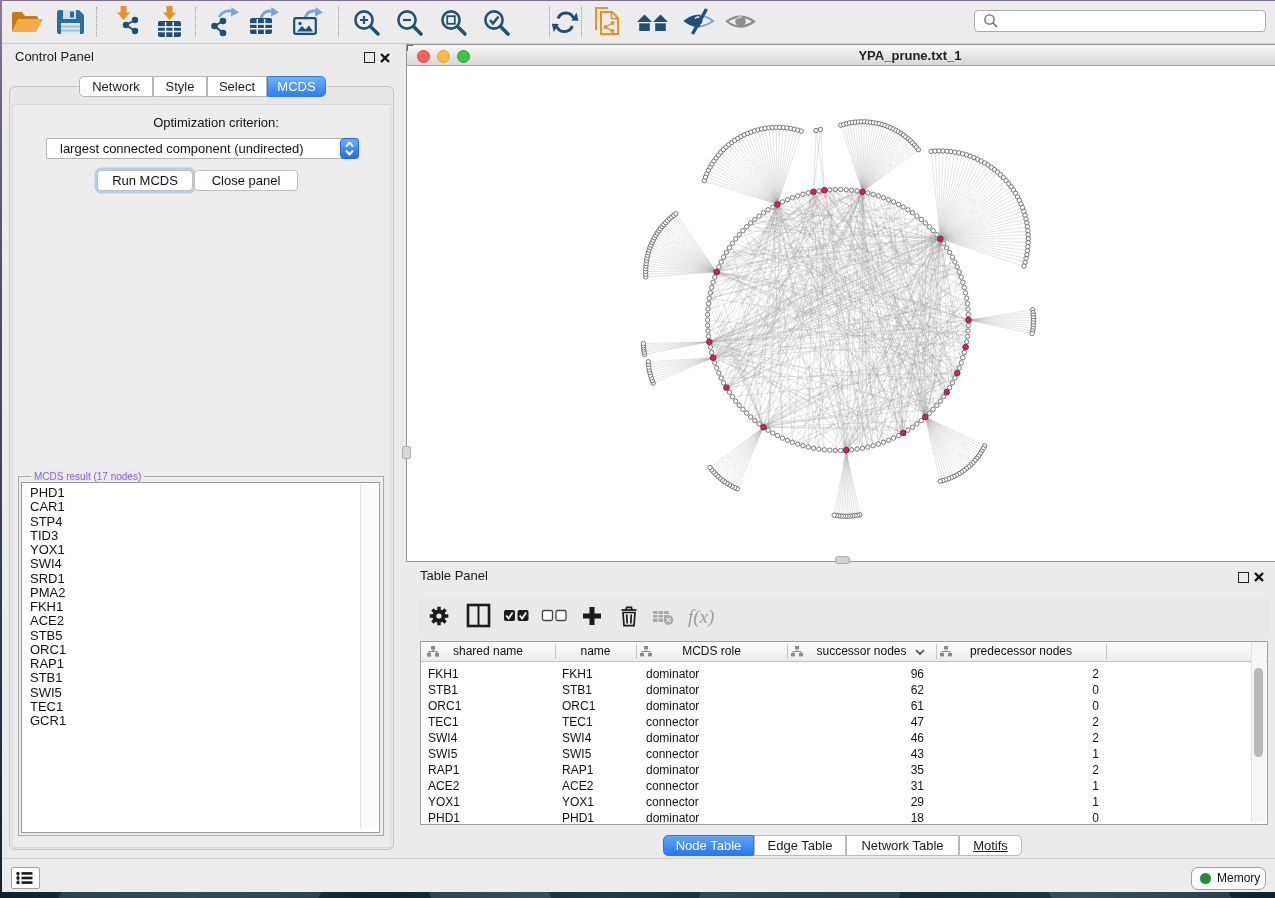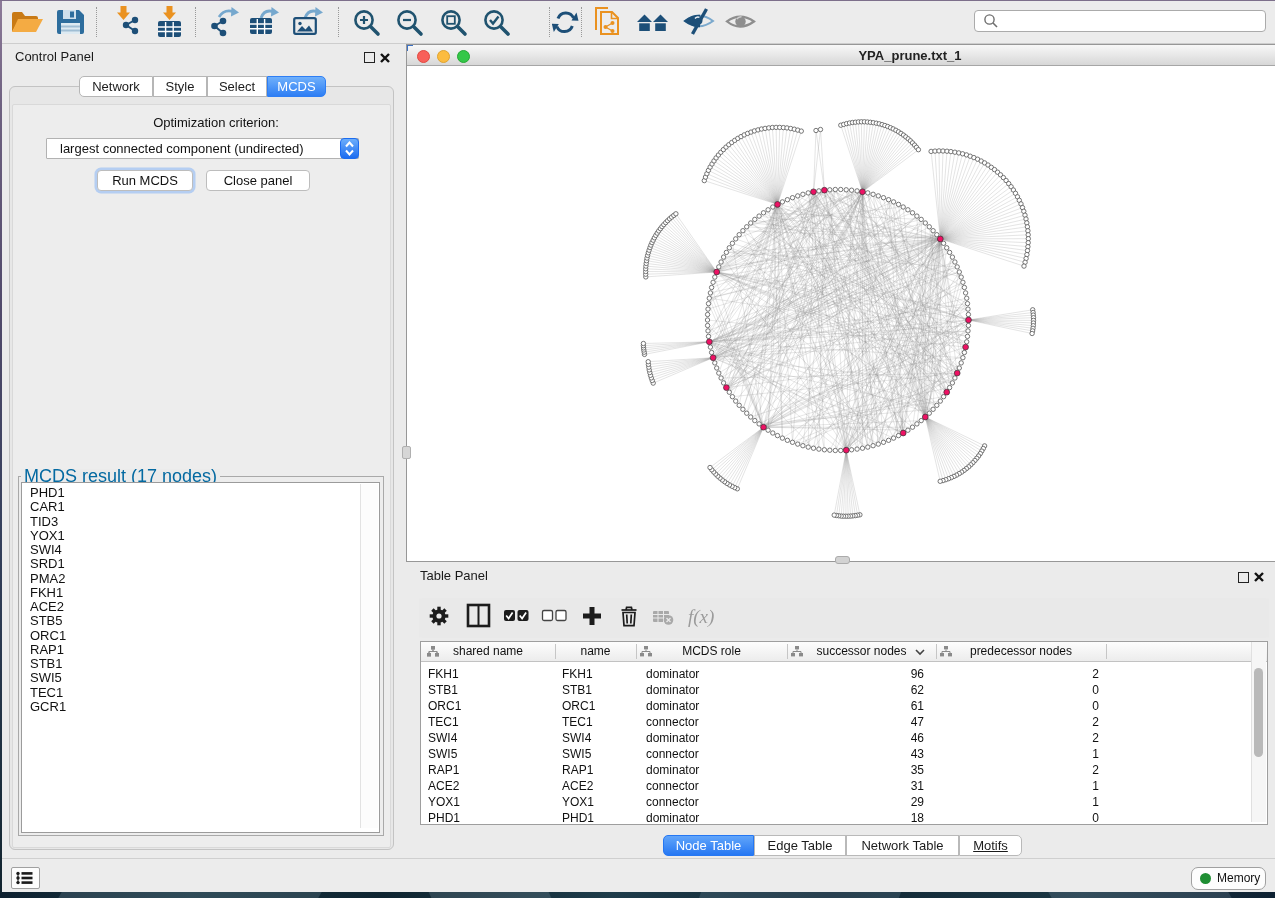--- a/index.html
+++ b/index.html
@@ -25,22 +25,22 @@
 .tabsel{background:linear-gradient(#6fb0fb,#2e7ef4);color:#fff;border-color:#2e7ef4}
 .optlbl{position:absolute;left:14px;top:114px;width:400px;text-align:center;font-size:13px;color:#111}
 .combo{position:absolute;left:44px;top:137px;width:311px;height:19px;background:#fff;
   border:1px solid #b2b2b2;border-radius:1px;font-size:13px;color:#111}
 .combo-cap{position:absolute;right:-1px;top:-1px;width:17px;height:19px;border-radius:4px;
   background:linear-gradient(#6caefb,#1c6cf0);border:1px solid #1c6cf0}
 .btn{position:absolute;top:169px;height:19px;background:#fff;border:1px solid #bdbdbd;
   border-radius:4px;font-size:13px;color:#111;text-align:center;line-height:19px}
 .fieldset{position:absolute;left:16px;top:475px;width:364px;height:358px;
   border:1px solid #a9a9a9}
-.legend{position:absolute;left:2px;top:-8px;background:#ebebeb;padding:0 3px;
-  font-size:18px;color:#0369a1;line-height:15px}
+.legend{position:absolute;left:12px;top:-8px;background:#ebebeb;padding:0 3px;
+  font-size:10px;color:#8b5cf6;line-height:15px}
 .mlist{position:absolute;left:2px;top:5px;width:357px;height:346px;background:#fff;
   border:1px solid #9b9b9b;font-size:13px;color:#111;line-height:14.25px;padding-top:3px}
 .mlist div{padding-left:8px}
 .msb{position:absolute;right:1px;top:1px;width:9px;height:344px;background:#fcfcfc;
   border-left:1px solid #e2e2e2}
 
 .netframe{position:absolute;left:404px;top:43px;width:871px;height:518px;
   border:1px solid #979797;border-right:0;box-sizing:border-box;background:#fff}
 .nettitle{position:absolute;left:0;top:0;width:870px;height:20px;
   background:linear-gradient(#f8f8f8,#d7d7d7);border-bottom:1px solid #a6a6a6}
@@ -216,26 +216,27 @@
     <div class="tab tabsel" style="left:265px;width:57px;border-top-right-radius:5px;border-bottom-right-radius:5px;">MCDS</div>
     <div class="optlbl">Optimization criterion:</div>
     <div class="combo">
       <span style="position:absolute;left:13px;top:2px">largest connected component (undirected)</span>
       <div class="combo-cap"><svg width="17" height="19" viewBox="0 0 17 19">
           <path d="M5 7.5 L8.5 3.5 L12 7.5" stroke="#fff" stroke-width="2" fill="none"></path>
           <path d="M5 11.5 L8.5 15.5 L12 11.5" stroke="#fff" stroke-width="2" fill="none"></path>
         </svg></div>
     </div>
     <div class="btn" style="left:95px;width:94px;box-shadow:0 0 0 2.5px rgba(125,175,248,.5)">Run MCDS</div>
-    <div class="btn" style="left:204px;width:102px">Close panel</div>
+    <div class="btn" style="left:192px;width:102px">Close panel</div>
     <div class="fieldset">
       <div class="legend">MCDS result (17 nodes)</div>
       <div class="mlist">
         <div>PHD1</div>
         <div>CAR1</div>
+        <div>STP4</div>
         <div>TID3</div>
         <div>YOX1</div>
         <div>SWI4</div>
         <div>SRD1</div>
         <div>PMA2</div>
         <div>FKH1</div>
         <div>ACE2</div>
         <div>STB5</div>
         <div>ORC1</div>
         <div>RAP1</div>

